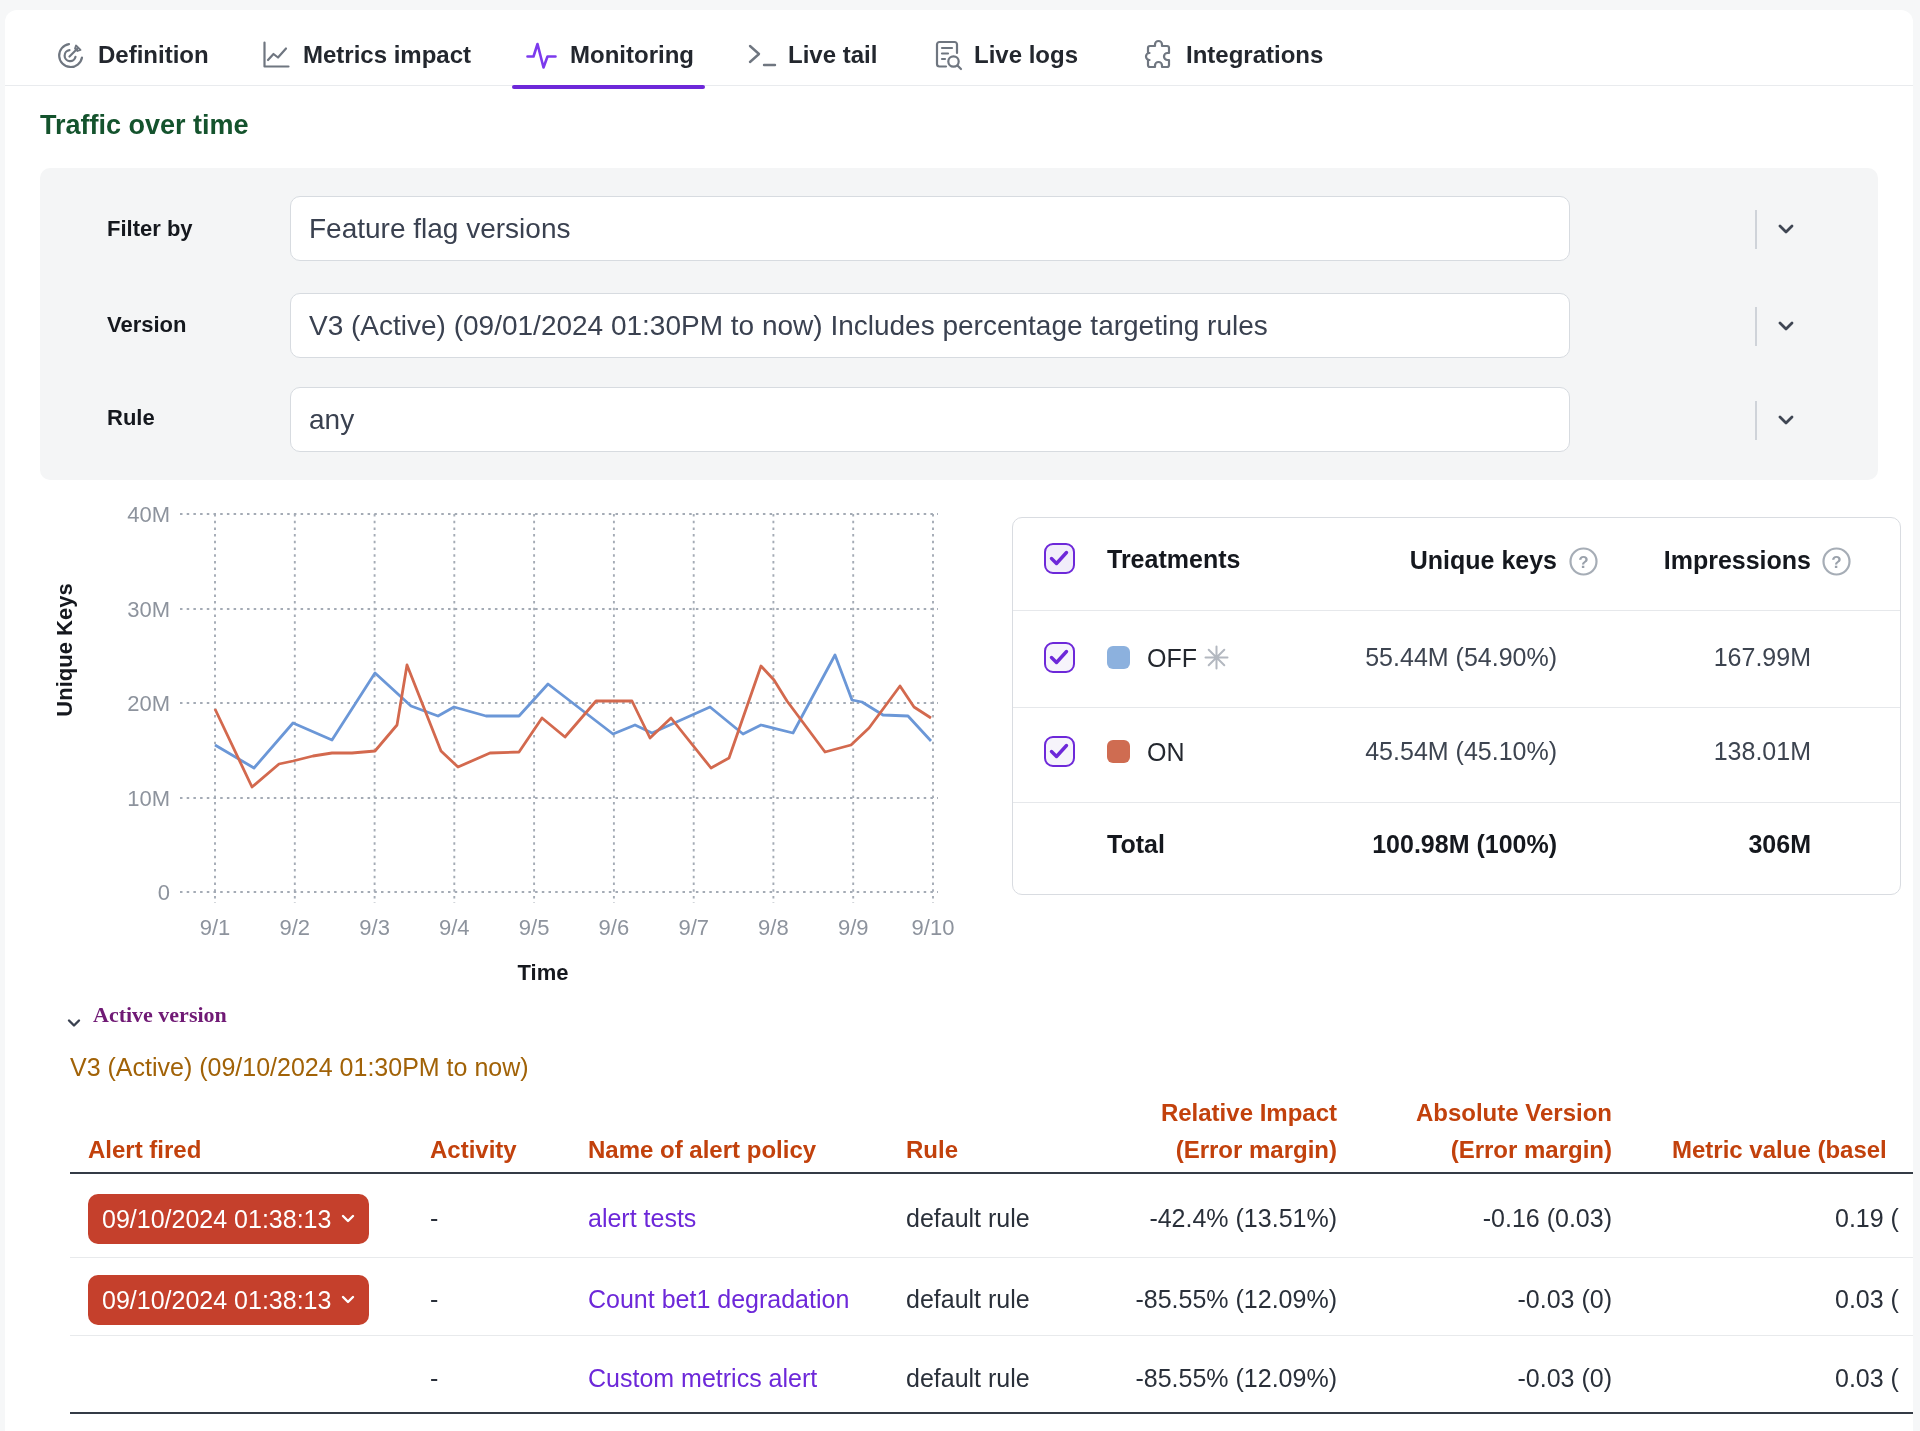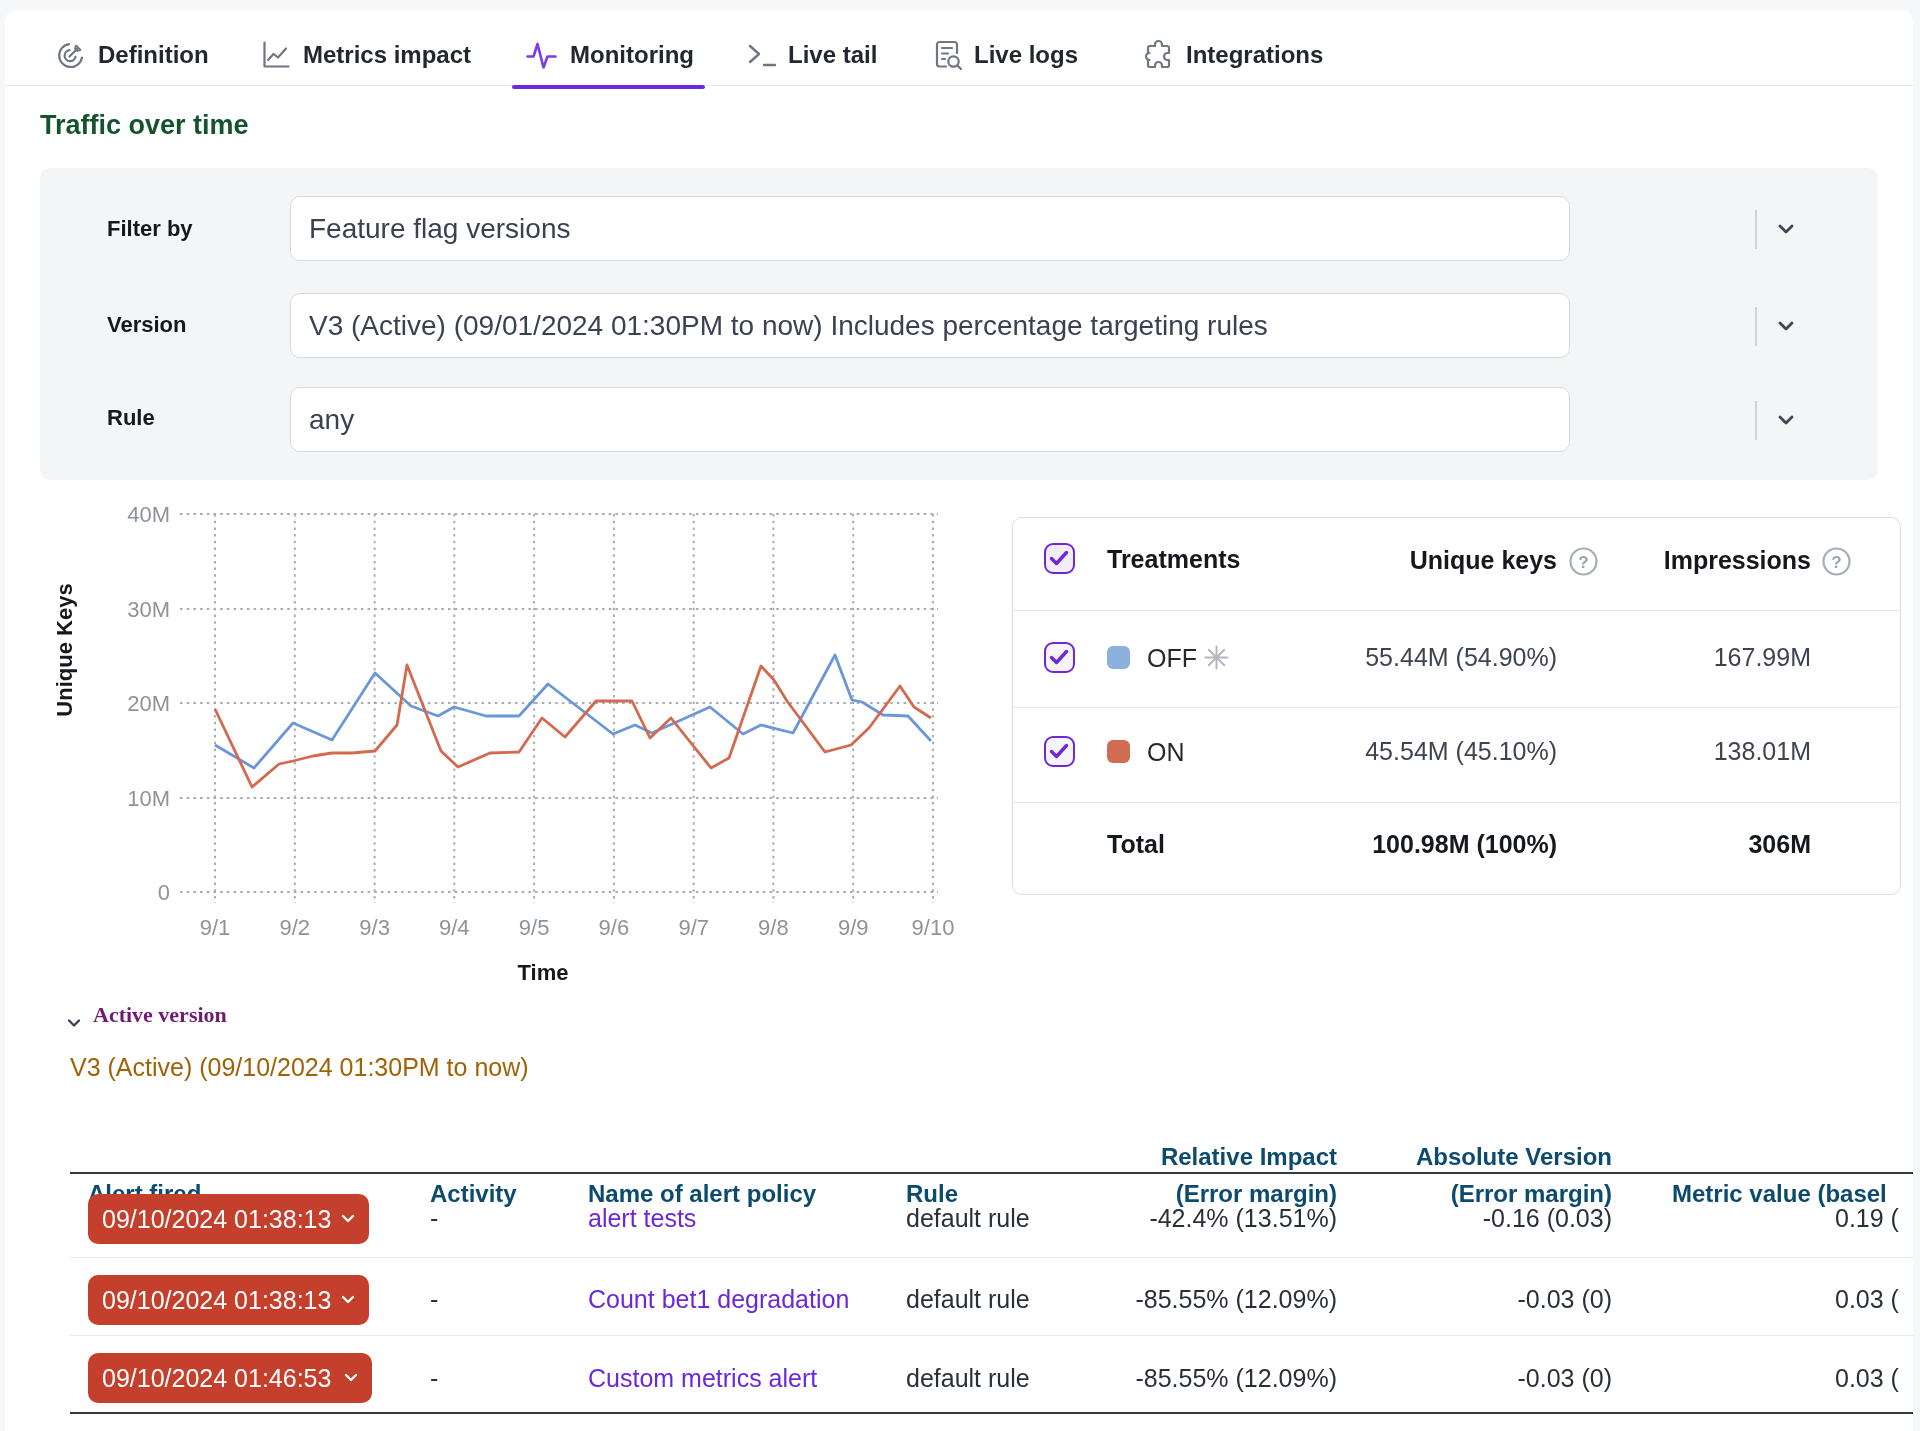--- a/index.html
+++ b/index.html
@@ -17,21 +17,21 @@
   .dd .chev { position:absolute; left:1483px; top:21px; }
   .tcard { position:absolute; left:1012px; top:517px; width:889px; height:378px; background:#fff; border:1px solid #d9dce1; border-radius:10px; }
   .sep { position:absolute; left:0; width:100%; height:1px; background:#e6e8eb; }
   .cb { position:absolute; width:31px; height:31px; border:2.5px solid #6d28d9; border-radius:9px; background:#fff; }
   .rowtxt { font-size:25px; color:#3d4450; line-height:30px; white-space:nowrap; position:absolute; }
   .rt { text-align:right; }
   .bold { font-weight:700; color:#15181e; }
   .av-h { position:absolute; left:93px; top:1002px; font-size:22px; font-weight:700; color:#701a75;font-family:Liberation Serif, serif; }
   .av-s { position:absolute; left:70px; top:1053px; font-size:25px; color:#a16207; }
   .tblclip { position:absolute; left:0; top:1085px; width:1913px; height:346px; overflow:hidden; }
-  .th { position:absolute; font-size:24px; font-weight:700; color:#0c4a6e; line-height:28px; white-space:nowrap;margin-top:44px; }
+  .th { position:absolute; font-size:24px; font-weight:700; color:#c2410c; line-height:28px; white-space:nowrap; }
   .td { position:absolute; font-size:25px; color:#2a303a; line-height:30px; white-space:nowrap; }
   .link { color:#6d28d9; }
   .btn { position:absolute; left:88px; height:50px; background:#c5402c; border-radius:10px; color:#ffffff; font-size:25px; line-height:50px; padding-left:14px; white-space:nowrap; }
 </style>
 </head>
 <body>
 <div class="card"></div>
 <div class="tabline"></div>
 
 <svg class="abs" style="left:55px; top:40px;" width="31" height="31" viewBox="0 0 31 31" fill="none" stroke="#6f7680" stroke-width="2.2" stroke-linecap="round" stroke-linejoin="round">
@@ -206,22 +206,19 @@
   <div class="btn" style="top:190px; width:281px;">09/10/2024 01:38:13<svg style="position:absolute; right:12px; top:17px;" width="18" height="16" viewBox="0 0 18 16" fill="none" stroke="#ffffff" stroke-width="2.4" stroke-linecap="round" stroke-linejoin="round">
         <path d="M4 5 l5 5 l5 -5"></path>
       </svg></div>
   <div class="td" style="left:430px; top:199px;">-</div>
   <div class="td link" style="left:588px; top:199px;">Count bet1 degradation</div>
   <div class="td" style="left:906px; top:199px;">default rule</div>
   <div class="td rt" style="left:1087px; top:199px; width:250px;">-85.55% (12.09%)</div>
   <div class="td rt" style="left:1412px; top:199px; width:200px;">-0.03 (0)</div>
   <div class="td" style="left:1835px; top:199px;">0.03 (</div>
 
-  <div class="btn" style="top:268px; width:284px;">09/10/2024 01:46:53<svg style="position:absolute; right:12px; top:17px;" width="18" height="16" viewBox="0 0 18 16" fill="none" stroke="#ffffff" stroke-width="2.4" stroke-linecap="round" stroke-linejoin="round">
-        <path d="M4 5 l5 5 l5 -5"></path>
-      </svg></div>
   <div class="td" style="left:430px; top:278px;">-</div>
   <div class="td link" style="left:588px; top:278px;">Custom metrics alert</div>
   <div class="td" style="left:906px; top:278px;">default rule</div>
   <div class="td rt" style="left:1087px; top:278px; width:250px;">-85.55% (12.09%)</div>
   <div class="td rt" style="left:1412px; top:278px; width:200px;">-0.03 (0)</div>
   <div class="td" style="left:1835px; top:278px;">0.03 (</div>
 </div>
 
 </body></html>

